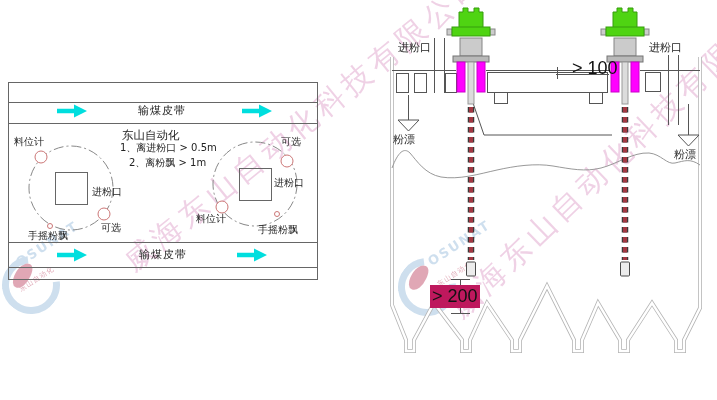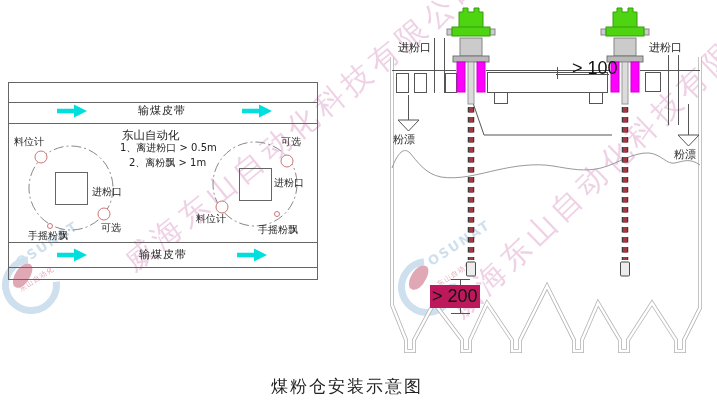--- a/index.html
+++ b/index.html
@@ -215,14 +215,13 @@
   <div class="lbl cjk10" style="left:196px;top:213px;">料位计</div>
   <div class="lbl cjk10" style="left:258px;top:224px;">手摇粉飘</div>
 
   <div class="lbl cjk11" style="left:398px;top:41px;">进粉口</div>
   <div class="lbl cjk11" style="left:649px;top:41px;">进粉口</div>
   <div class="lbl dim" style="left:572px;top:57px;">&gt; 100</div>
   <div class="lbl cjk11" style="left:393px;top:133px;">粉漂</div>
   <div class="lbl cjk11" style="left:674px;top:148px;">粉漂</div>
   <div class="lbl dim dim-bg" style="left:430px;top:285px;">&gt; 200</div>
 
-  <div class="lbl title" style="left:271px;top:376px;">煤粉仓安装示意图</div>
 </div>
 
 </body></html>

